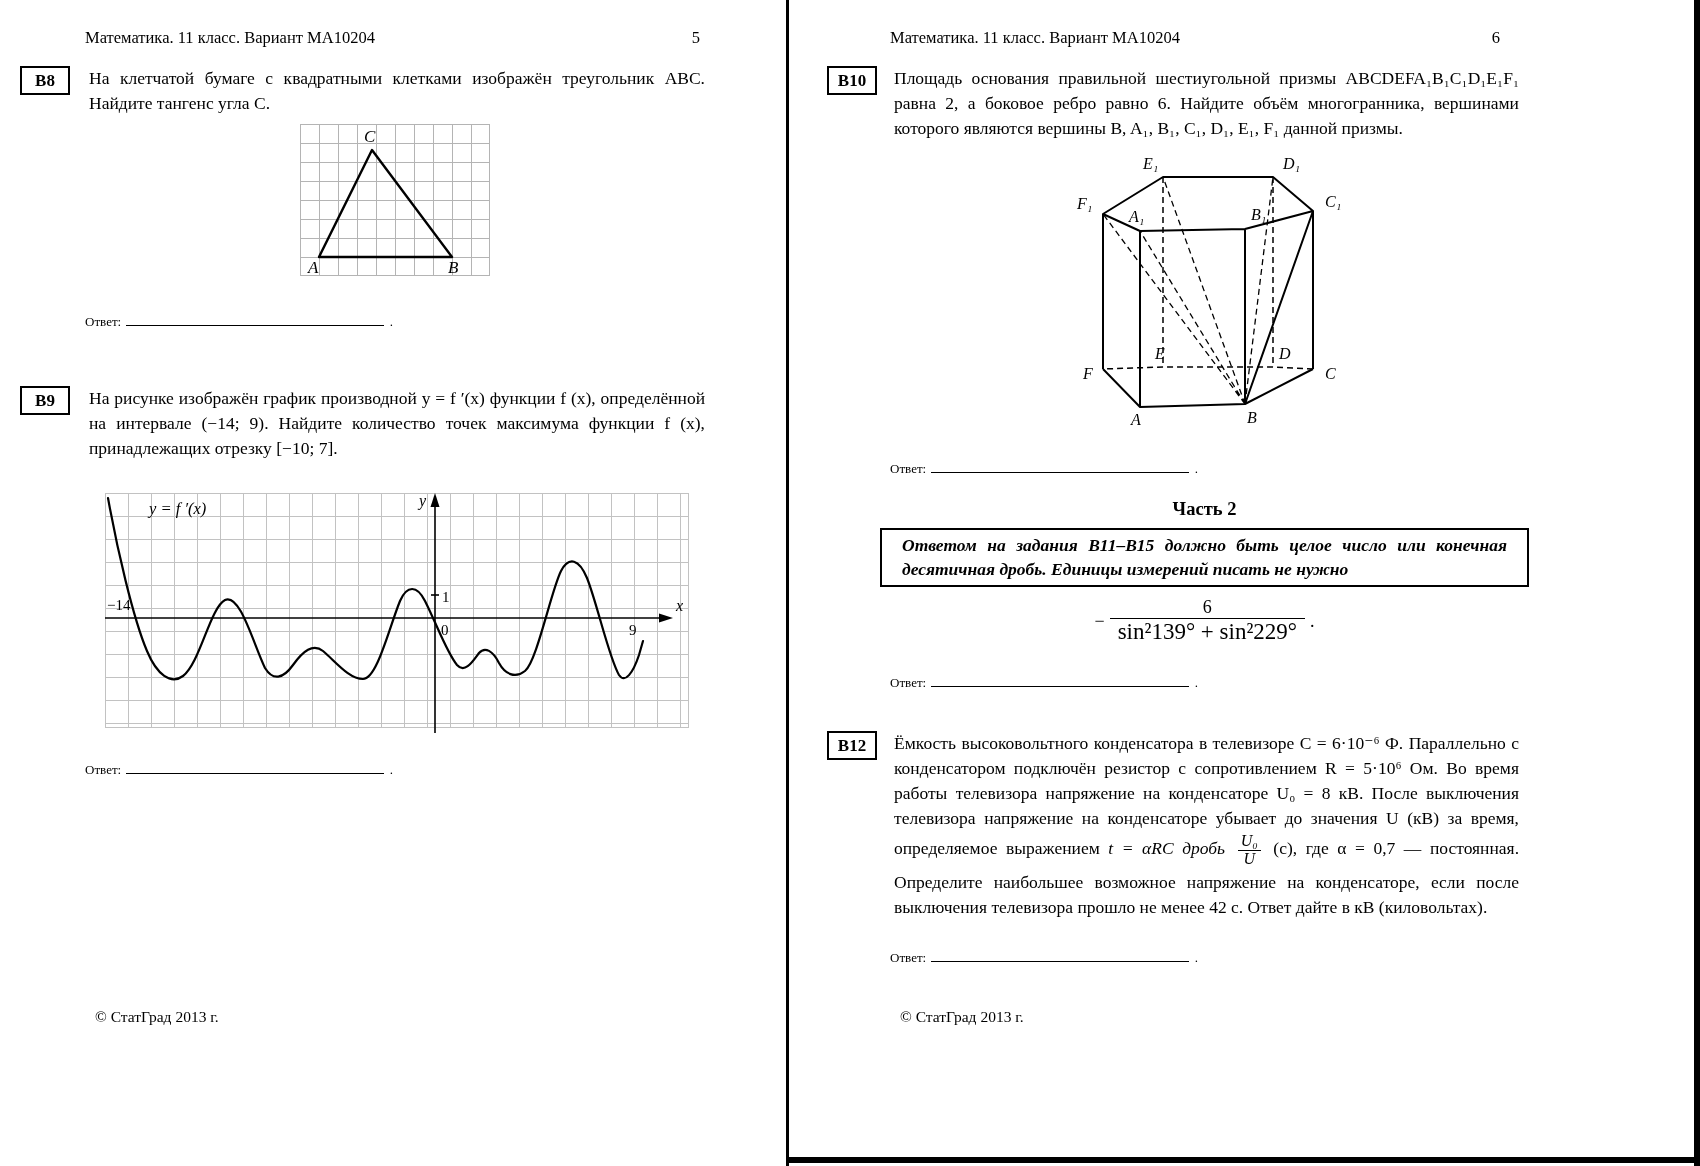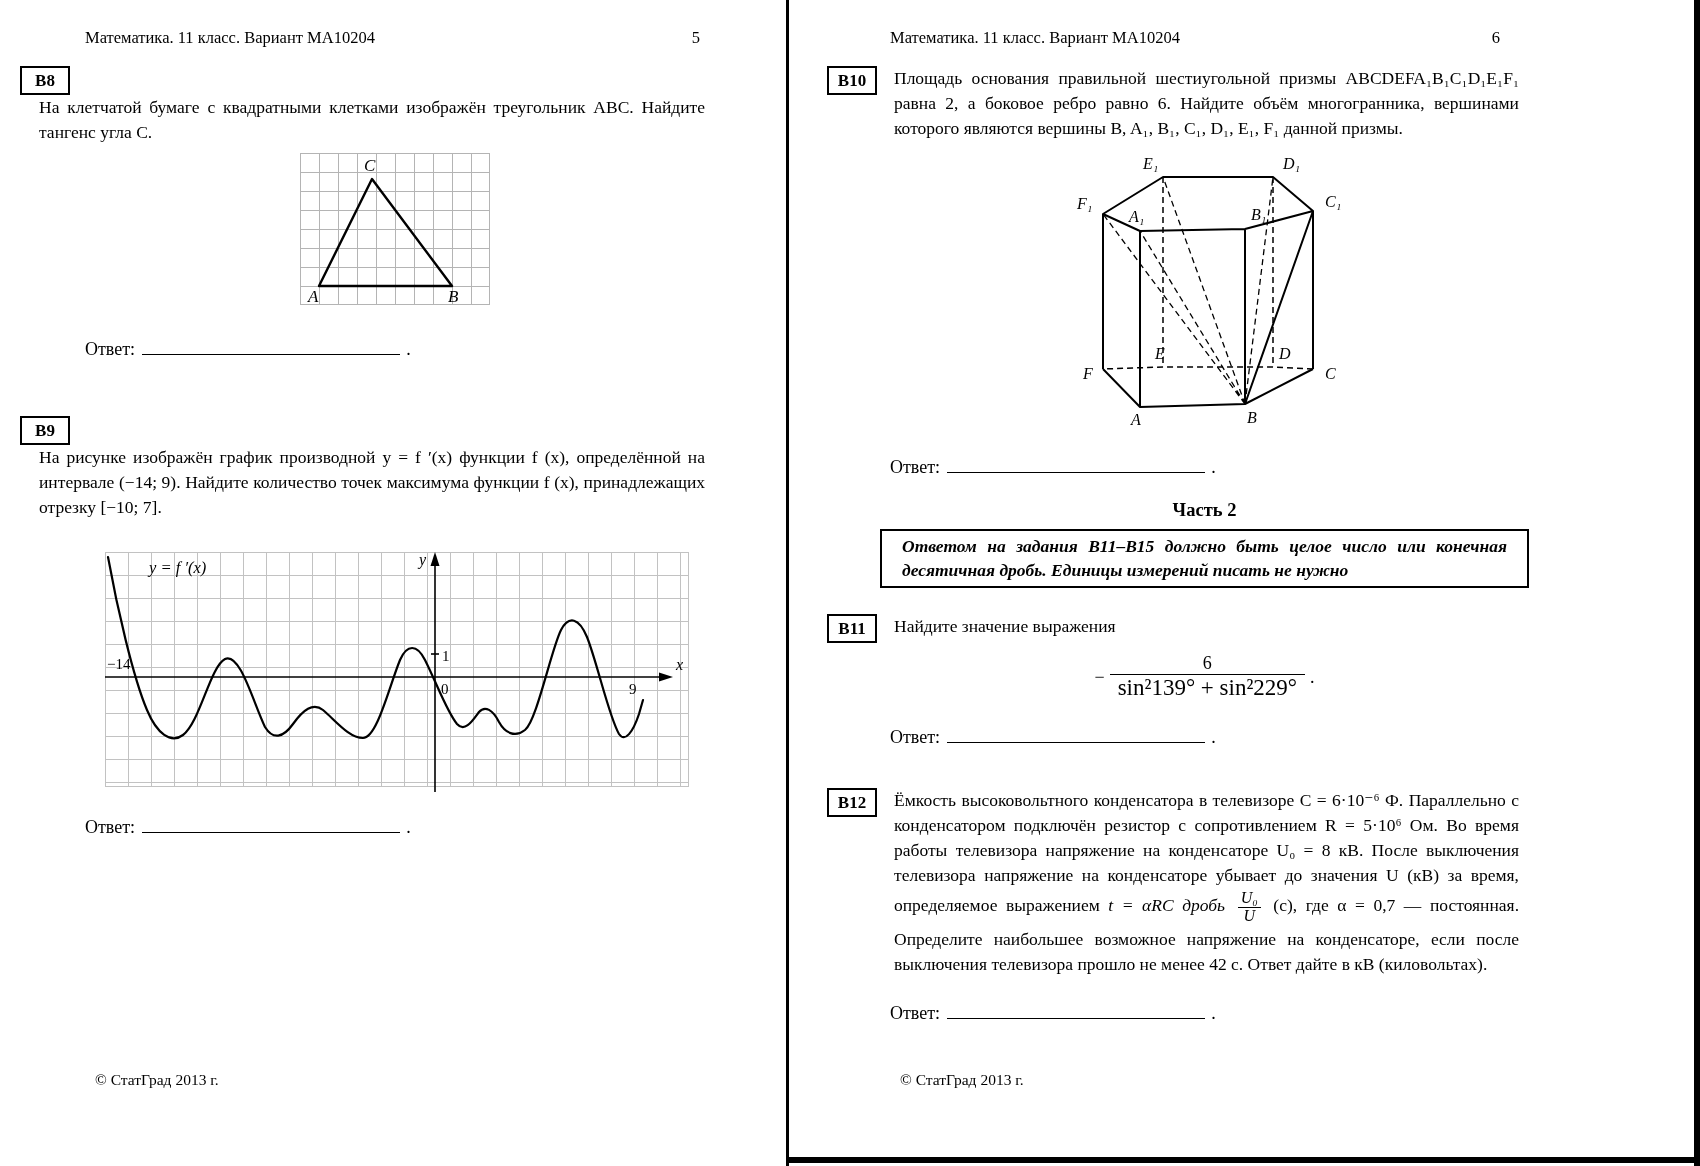--- a/index.html
+++ b/index.html
@@ -15,51 +15,51 @@
   .rule-h-bottom{position:absolute;left:789px;top:1157px;width:911px;height:6px;background:#000;}
 
   .hdr{display:flex;justify-content:space-between;font-size:16.5px;}
   #page-left .hdr{margin:28px 86px 0 85px;}
   #page-right .hdr{margin:28px 196px 0 100px;}
 
   .prob{display:flex;align-items:flex-start;}
   .pnum{border:2px solid #000;font-weight:bold;font-size:17px;width:46px;height:25px;
         line-height:25px;text-align:center;flex:none;}
   .ptext{font-size:17.5px;line-height:1.43;text-align:justify;}
-  #page-left .prob{margin-left:20px;margin-right:81px;flex-direction:column;}
+  #page-left .prob{margin-left:20px;margin-right:81px;}
   #page-left .ptext{margin-left:19px;}
   #page-right .prob{margin-left:37px;margin-right:177px;}
   #page-right .ptext{margin-left:17px;}
 
   .fig-row{text-align:center;}
   #page-left .fig-row{margin:8px 81px 0 85px;}
   #page-right .fig-row{margin:8px 177px 0 100px;}
 
-  .answer{font-size:18px;margin-top:26px;}
+  .answer{font-size:13px;margin-top:26px;}
   #page-left .answer{margin-left:85px;}
   #page-right .answer{margin-left:100px;}
   .ans-line{display:inline-block;width:258px;border-bottom:1.5px solid #000;height:15px;margin:0 2px;}
 
   .graph-wrap{margin:32px 0 0 105px;}
 
   .part2-title{margin:22px 177px 8px 100px;text-align:center;font-weight:bold;font-size:18.5px;}
   .notice{margin:8px 167px 0 90px;border:2px solid #000;padding:4px 20px;
           font-weight:bold;font-style:italic;font-size:17.5px;line-height:1.35;text-align:justify;}
 
   .formula-row{margin:10px 177px 0 100px;display:flex;justify-content:center;align-items:center;font-size:18px;}
   .frac{display:inline-block;text-align:center;vertical-align:middle;line-height:1.15;margin:0 5px;}
   .frac .fn{display:block;border-bottom:1.5px solid #000;padding:0 8px;}
   .frac .fd{display:block;padding:0 8px;font-size:23px;}
 
   .ifrac{display:inline-block;vertical-align:middle;text-align:center;line-height:1.05;margin:2px 4px;font-style:italic;}
   .ifrac .fn{display:block;border-bottom:1.3px solid #000;padding:0 3px;font-size:16px;}
   .ifrac .fd{display:block;font-size:16px;}
   .ilhs{font-style:italic;}
 
-  .footer{position:absolute;top:1071px;font-size:15.5px;}
+  .footer{position:absolute;top:1008px;font-size:15.5px;}
   #page-left .footer{left:95px;}
   #page-right .footer{left:110px;}
 
   svg text{font-family:"Liberation Serif","DejaVu Sans",serif;}
   .svg-it{font-style:italic;}
 
   .mt16{margin-top:16px;} .mt18{margin-top:18px;} .mt30{margin-top:30px;}
   .mt36{margin-top:56px;} .mt26{margin-top:26px;} .mt40{margin-top:40px;}
   .mt14{margin-top:14px;}
 </style>
@@ -174,24 +174,20 @@
 
   <div class="answer mt14">
     <span>Ответ:</span>
     <span class="ans-line"></span>
     <span>.</span>
   </div>
 
   <div class="part2-title">Часть 2</div>
   <div class="notice">Ответом на задания В11–В15 должно быть целое число или конечная десятичная дробь. Единицы измерений писать не нужно</div>
 
-  <div class="prob mt26">
-    <div class="pnum">B11</div>
-    <div class="ptext">Найдите значение выражения</div>
-  </div>
 
   <div class="formula-row">
     <span>−</span>
     <span class="frac">
       <span class="fn">6</span>
       <span class="fd">sin²139° + sin²229°</span>
     </span>
     <span>.</span>
   </div>
 

